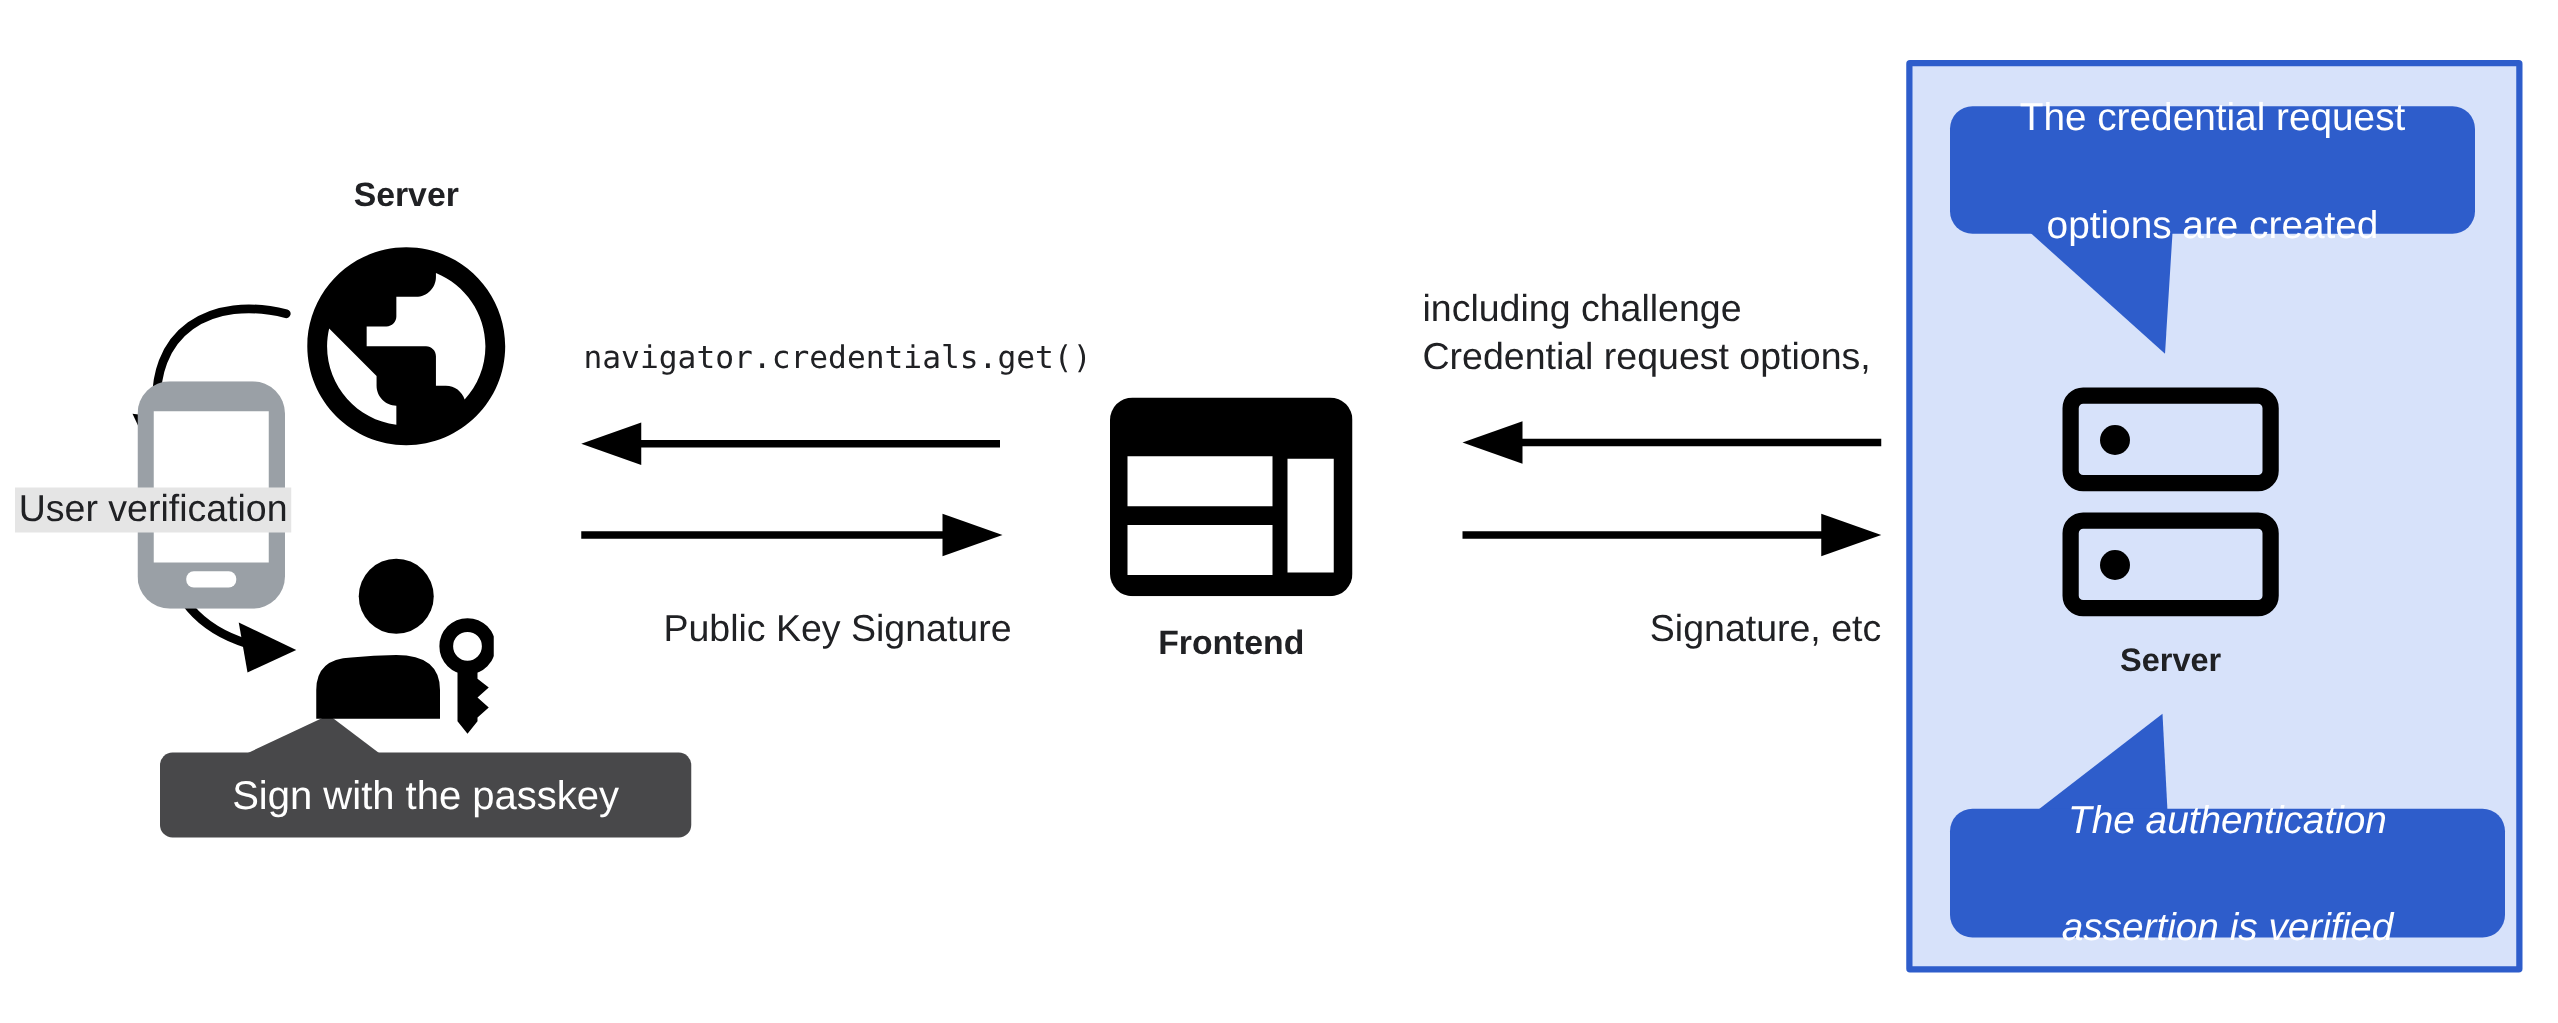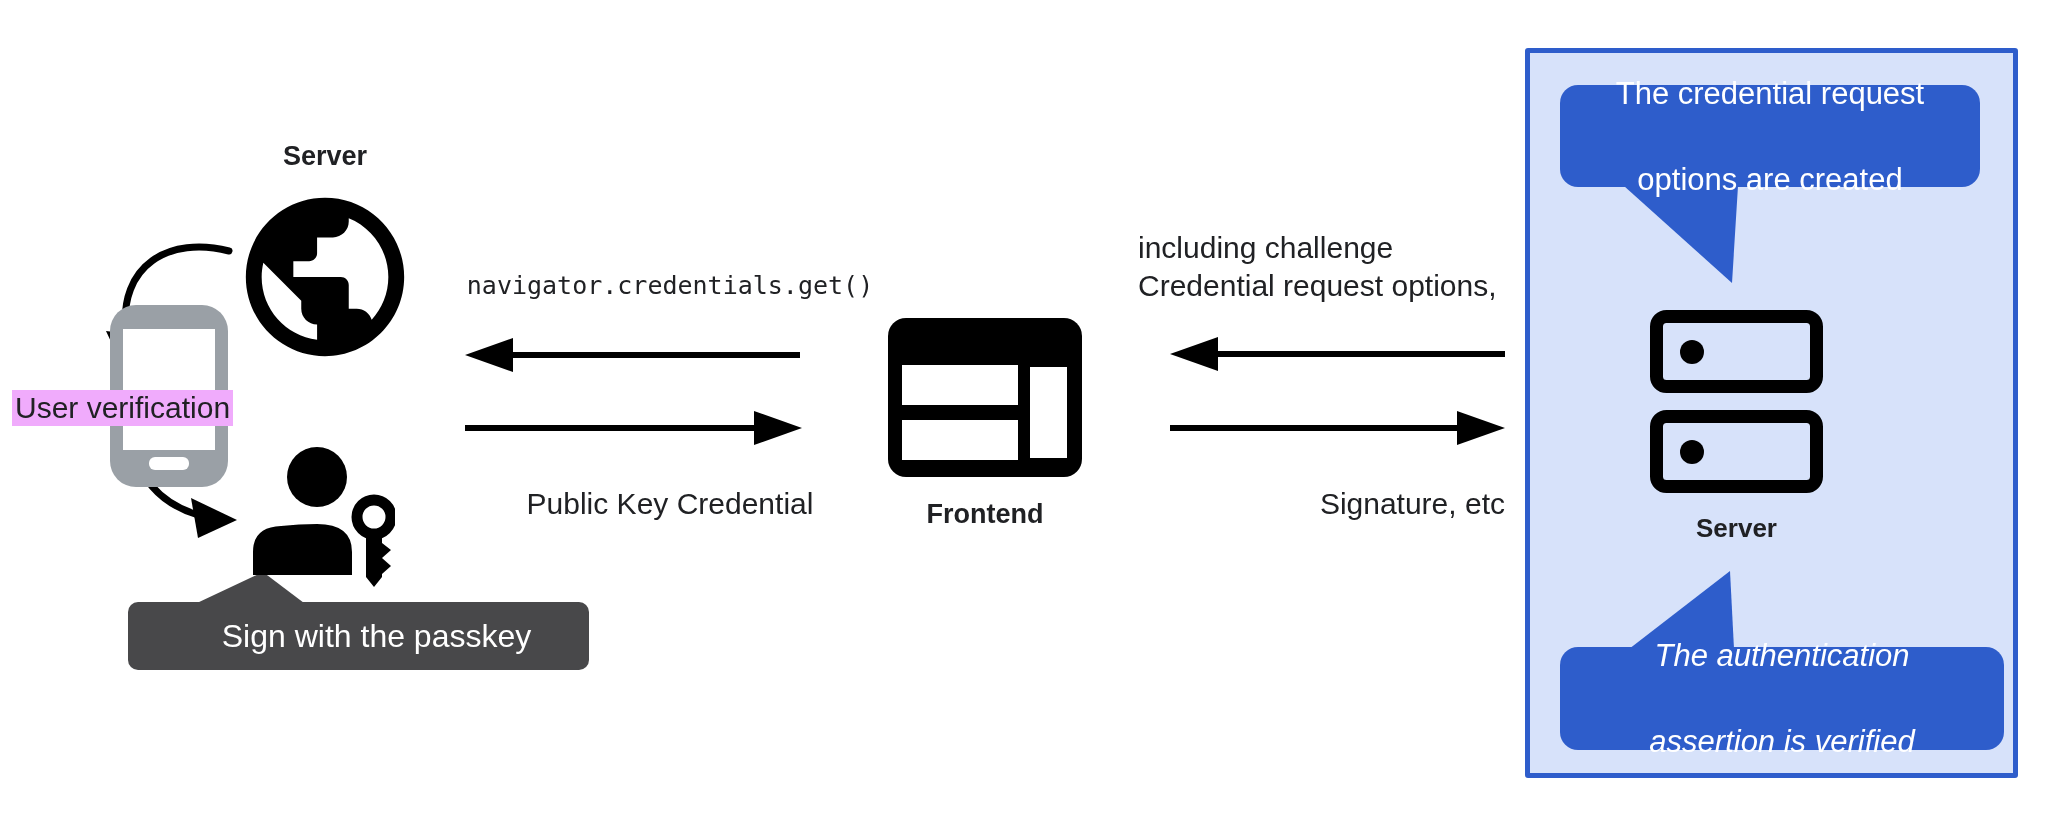--- a/index.html
+++ b/index.html
@@ -15,21 +15,21 @@
   .canvas{
     position:relative;width:2046px;height:818px;background:#fff;overflow:hidden;
     font-family:"Liberation Sans", sans-serif;color:var(--text-dark);
   }
   .abs{position:absolute;}
   .label{white-space:nowrap;}
   .center{text-align:center;}
   .bold{font-weight:bold;}
 
   .browser-label{left:240px;top:141px;width:170px;font-size:27px;}
-  .user-verif-label{left:12px;top:390px;font-size:30px;background:#f0abfc;padding:1px 3px;}
+  .user-verif-label{left:12px;top:390px;font-size:30px;background:#e5e5e5;padding:1px 3px;}
   .code-label{left:450px;top:271px;width:440px;font-family:"DejaVu Sans Mono", monospace;font-size:25px;}
   .pkc-label{left:450px;top:487px;width:440px;font-size:30px;}
   .frontend-label{left:888px;top:499px;width:194px;font-size:27px;}
   .credreq-label{left:1138px;top:229px;font-size:30px;line-height:38px;}
   .signature-label{left:1170px;top:487px;width:335px;font-size:30px;text-align:right;}
   .server-label{left:1645px;top:513px;width:183px;font-size:26px;}
 
   .server-box{
     left:1525px;top:48px;width:493px;height:730px;box-sizing:border-box;
     background:var(--server-box-fill);border:5px solid var(--server-box-border);border-radius:3px;
@@ -37,21 +37,21 @@
   .callout{
     background:var(--callout-blue);color:#fff;border-radius:18px;
     display:flex;flex-direction:column;align-items:center;justify-content:center;
     font-size:31px;line-height:39px;text-align:center;gap:47px;
   }
   .callout-top{left:1560px;top:85px;width:420px;height:102px;}
   .callout-bottom{left:1560px;top:647px;width:444px;height:103px;font-style:italic;}
 
   .tooltip{
     left:128px;top:602px;width:425px;height:68px;background:var(--tooltip-gray);
-    border-radius:10px;color:#fff;font-size:32px;display:flex;align-items:center;justify-content:center;padding-left:36px;
+    border-radius:10px;color:#fff;font-size:32px;display:flex;align-items:center;justify-content:center;
   }
 
   .overlay{left:0;top:0;pointer-events:none;}
   svg{display:block;}
 </style>
 </head>
 <body>
 
 <div class="canvas">
 
@@ -112,21 +112,21 @@
     <path d="M8 135 V112 Q8 87 36 86 Q54 84 72 84 Q107 84 107 112 V135 Z" fill="var(--icon-black)"></path>
     <circle cx="129" cy="77" r="17" fill="none" stroke="var(--icon-black)" stroke-width="11"></circle>
     <path d="M121 91 h16 v12 l9 7 l-9 8 l9 8 l-9 8 v3 l-8 10 l-8 -10 Z" fill="var(--icon-black)"></path>
   </svg>
 
   <div class="abs tooltip">
     <span>Sign with the passkey</span>
   </div>
 
   <div class="abs label center code-label">navigator.credentials.get()</div>
-  <div class="abs label center pkc-label">Public Key Credential</div>
+  <div class="abs label center pkc-label">Public Key Signature</div>
 
   <svg class="abs" style="left:888px;top:318px;" width="194" height="159" viewBox="0 0 194 159">
     <rect x="0" y="0" width="194" height="159" rx="18" fill="var(--icon-black)"></rect>
     <rect x="14" y="47" width="116" height="40" fill="#ffffff"></rect>
     <rect x="14" y="102" width="116" height="40" fill="#ffffff"></rect>
     <rect x="142" y="49" width="37" height="91" fill="#ffffff"></rect>
   </svg>
   <div class="abs label center bold frontend-label">Frontend</div>
 
   <div class="abs credreq-label">

